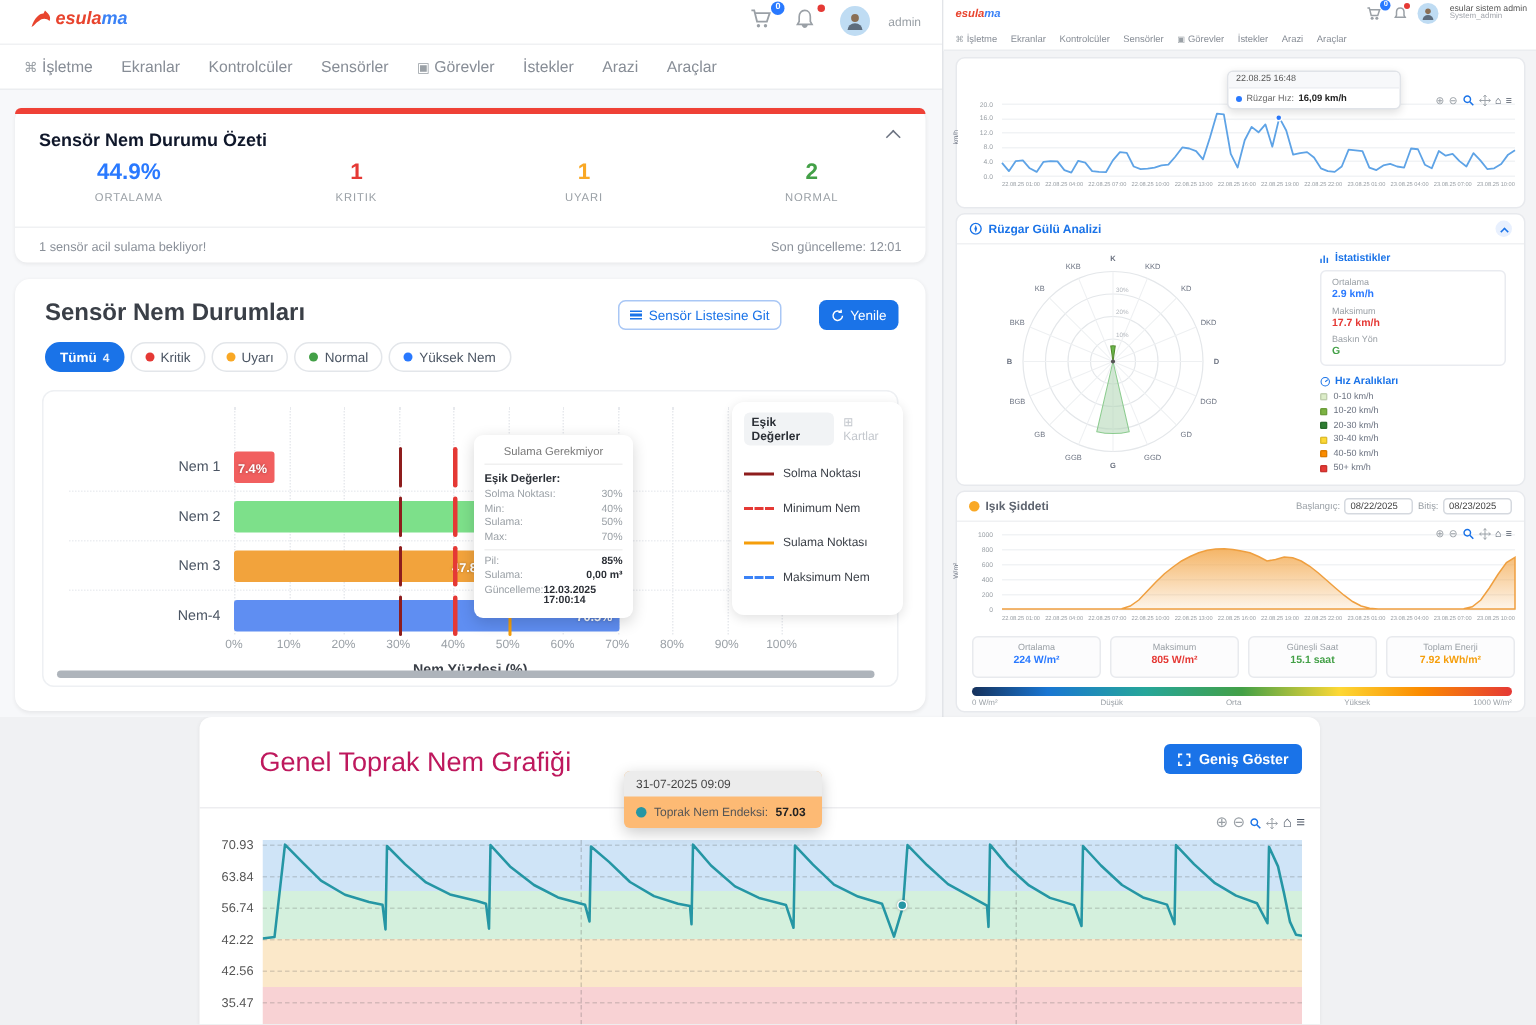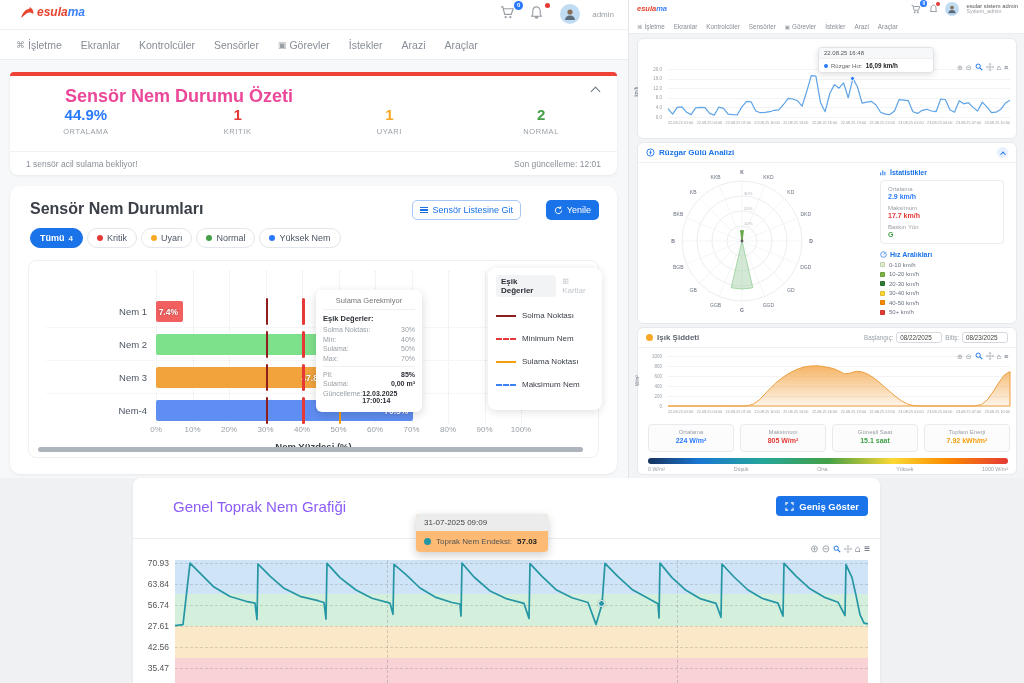--- a/index.html
+++ b/index.html
@@ -16,21 +16,21 @@
   .badge-blue{position:absolute;top:-4px;right:-5px;background:#2979ff;color:#fff;font-size:6px;border-radius:6px;min-width:9px;height:9px;line-height:9px;text-align:center;font-weight:bold;}
   .dot-red{position:absolute;top:-2px;right:-2px;width:5px;height:5px;background:#e53935;border-radius:50%;}
   .avatar{width:20px;height:20px;border-radius:50%;background:#bfdcf3;display:flex;align-items:center;justify-content:center;overflow:hidden;}
   .uname{font-size:8px;color:#9aa0a6;}
   .lv-nav{position:absolute;left:0;top:30px;width:628px;height:30px;background:#fff;border-bottom:1px solid #ebedf0;display:flex;align-items:center;gap:19px;padding-left:16px;}
   .nav-item{font-size:10.5px;color:#878d96;display:flex;align-items:center;gap:3px;cursor:pointer;}
   .nav-ico{font-size:9px;color:#9aa0a6;}
   
   .sum-card{position:absolute;left:10px;top:72px;width:607px;height:103px;background:#fff;border-radius:8px;box-shadow:0 1px 3px rgba(0,0,0,.07);}
   .sum-topbar{position:absolute;left:0;top:0;width:100%;height:4px;background:#ef4136;border-radius:8px 8px 0 0;}
-  .sum-title{position:absolute;left:16px;top:14px;font-size:18px;font-weight:bold;color:#ec4899;margin-left:39px;}
+  .sum-title{position:absolute;left:16px;top:14px;font-size:12px;font-weight:bold;color:#0f172a;}
   .sum-chevron{position:absolute;right:18px;top:16px;width:7px;height:7px;border-left:1.6px solid #6b7280;border-top:1.6px solid #6b7280;transform:rotate(45deg);}
   .sum-stats{position:absolute;left:0;top:34px;width:100%;display:flex;}
   .stat{flex:1;text-align:center;}
   .stat-val{font-size:15px;font-weight:bold;}
   .stat-lab{font-size:7.5px;color:#9aa0a6;letter-spacing:.6px;margin-top:4px;}
   .c-blue{color:#2979ff;} .c-red{color:#e53935;} .c-orange{color:#f9a825;} .c-green{color:#43a047;} .c-dorange{color:#f59e0b;}
   .sum-footer{position:absolute;left:0;bottom:0;width:100%;height:24px;border-top:1px solid #f0f1f3;display:flex;justify-content:space-between;align-items:center;padding:0 16px;font-size:8.5px;color:#8a9099;}
   
   .sen-card{position:absolute;left:10px;top:186px;width:607px;height:288px;background:#fff;border-radius:10px;box-shadow:0 1px 3px rgba(0,0,0,.07);}
   .sen-title{position:absolute;left:20px;top:14px;font-size:16px;font-weight:bold;color:#3a3f47;}
@@ -114,21 +114,21 @@
   .range-txt{font-size:6px;color:#6b7280;}
   
   .lstat{position:absolute;height:28px;border:1px solid #e8eaee;border-radius:4px;text-align:center;padding-top:4px;background:#fcfcfd;}
   .lstat .l{font-size:6px;color:#9aa0a6;}
   .lstat .v{font-size:7px;font-weight:bold;margin-top:2px;}
   .gradbar{position:absolute;height:6px;border-radius:3px;background:linear-gradient(90deg,#16325c 0%,#1976d2 14%,#26a69a 32%,#43a047 50%,#fdd835 68%,#fb8c00 83%,#e53935 100%);}
   .gradlabs{position:absolute;display:flex;justify-content:space-between;font-size:5.3px;color:#9aa0a6;}
   
   #bottom-view{position:absolute;left:0;top:478px;width:1024px;height:205px;background:#f0f1f3;}
   .bt-panel{position:absolute;left:133px;top:0;width:747px;height:205px;background:#fff;border-radius:8px 8px 0 0;box-shadow:0 1px 3px rgba(0,0,0,.06);}
-  .bt-title{position:absolute;left:40px;top:20px;font-size:15px;color:#8b5cf6;}
+  .bt-title{position:absolute;left:40px;top:20px;font-size:18px;color:#be185d;}
   .btn-expand{position:absolute;right:12px;top:18px;height:20px;display:flex;align-items:center;gap:5px;border-radius:4px;background:#1a73e8;color:#fff;font-size:9.5px;font-weight:bold;padding:0 9px;border:none;cursor:pointer;}
   .bt-divider{position:absolute;left:0;top:60px;width:100%;border-top:1px solid #ededf0;}
   #soil-chart{position:absolute;left:42px;top:82px;width:693px;height:123px;overflow:hidden;}
   .band{position:absolute;left:0;width:100%;}
   .soil-ylab{position:absolute;font-size:8.5px;color:#555;width:34px;text-align:right;left:2px;}
   .dash-h{position:absolute;left:0;width:100%;border-top:1px dashed rgba(90,90,90,.22);}
   .dash-v{position:absolute;top:0;height:100%;border-left:1px dashed rgba(90,90,90,.25);}
   .tip3{position:absolute;left:283px;top:36px;width:132px;background:#fdba74;border-radius:4px;box-shadow:0 3px 10px rgba(0,0,0,.2);z-index:6;overflow:hidden;}
   .tip3-h{background:#ececec;font-size:8px;color:#444;padding:4px 8px;}
   .tip3-b{display:flex;align-items:center;gap:5px;padding:6px 8px;font-size:8px;color:#555;}
@@ -710,21 +710,21 @@
       <svg width="9" height="9" viewBox="0 0 10 10">
           <path d="M1,3.5 V1 H3.5 M6.5,1 H9 V3.5 M9,6.5 V9 H6.5 M3.5,9 H1 V6.5" fill="none" stroke="#fff" stroke-width="1.2"></path>
         </svg>
       <span>Geniş Göster</span>
     </button>
     <div class="bt-divider"></div>
     <div id="soil-ylabels">
         <div class="soil-ylab" style="top: 80px;">70.93</div>
         <div class="soil-ylab" style="top: 100.993px;">63.84</div>
         <div class="soil-ylab" style="top: 122.017px;">56.74</div>
-        <div class="soil-ylab" style="top: 143.01px;">27.61</div>
+        <div class="soil-ylab" style="top: 143.01px;">42.22</div>
         <div class="soil-ylab" style="top: 164.004px;">42.56</div>
         <div class="soil-ylab" style="top: 184.997px;">35.47</div>
       </div>
     <div id="soil-chart">
         <div class="band" style="top: 0px; height: 34.4754px; background: rgb(207, 228, 247);"></div>
         <div class="band" style="top: 34.4754px; height: 31.5346px; background: rgb(212, 240, 221);"></div>
         <div class="band" style="top: 66.0101px; height: 31.8308px; background: rgb(251, 232, 201);"></div>
         <div class="band" style="top: 97.8408px; height: 25.1592px; background: rgb(248, 210, 212);"></div>
         <div class="dash-h" style="top: 3px;"></div>
         <div class="dash-h" style="top: 23.9935px;"></div>

